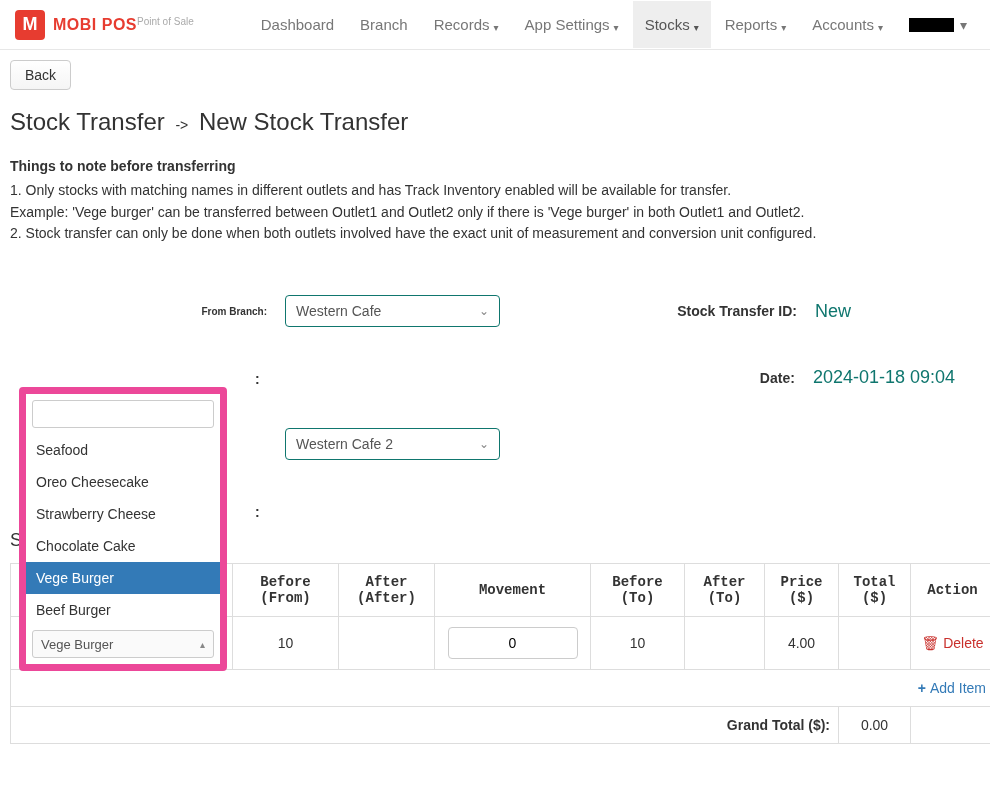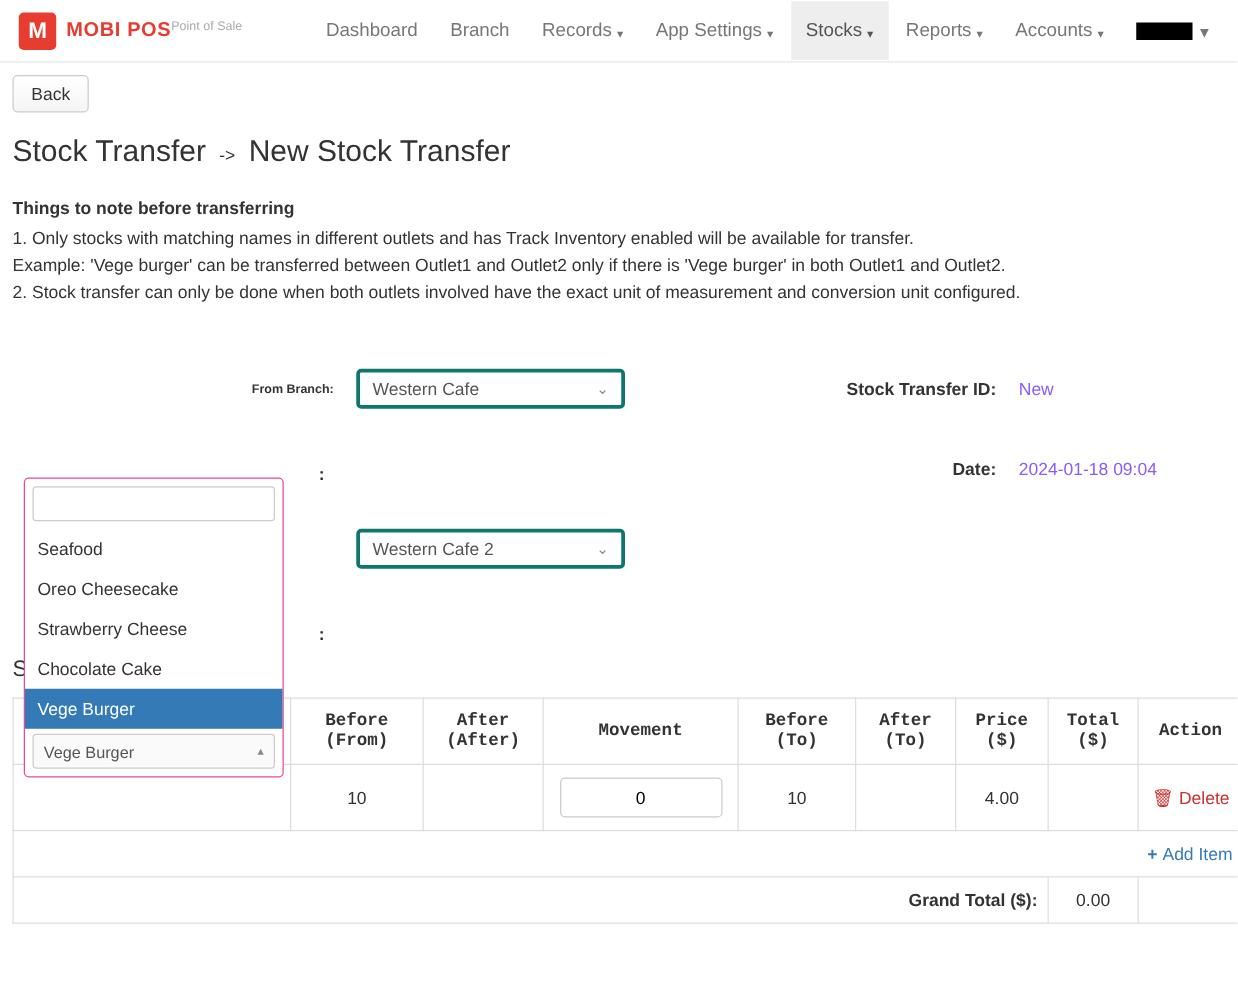--- a/index.html
+++ b/index.html
@@ -26,44 +26,44 @@
 .page-title .sub { font-weight: 400; }
 
 .note-head { font-weight: bold; margin-bottom: 6px; font-size: 14px; }
 .note-line { font-size: 14px; line-height: 1.55; color: #333; }
 .notes { margin-bottom: 50px; }
 
 .form-area { width: 920px; margin: 0 auto; }
 .form-row { display: flex; align-items: center; margin-bottom: 40px; }
 .form-left { display: flex; align-items: center; flex: 0 0 480px; }
 .form-label { flex: 0 0 250px; text-align: right; font-weight: bold; font-size: 10px; padding-right: 18px; color: #333; }
-.form-select { flex: 0 0 215px; height: 32px; border: 3px solid #0f766e; border-radius: 4px; padding: 0 10px; font-size: 14px; color: #555; background: #fff; display: flex; align-items: center; justify-content: space-between; cursor: pointer; }
+.form-select { flex: 0 0 215px; height: 32px; border: 1px solid #0f766e; border-radius: 4px; padding: 0 10px; font-size: 14px; color: #555; background: #fff; display: flex; align-items: center; justify-content: space-between; cursor: pointer; }
 .form-select .chev { color: #888; font-size: 12px; }
 .form-right { display: flex; align-items: center; margin-left: auto; }
 .label-r { flex: 0 0 155px; text-align: right; font-weight: bold; font-size: 14px; padding-right: 18px; color: #333; }
-.val-r { font-size: 14px; color: #8b5cf6; min-width: 140px; }
+.val-r { font-size: 18px; color: #0f766e; min-width: 140px; }
 
 .relbox { position: relative; width: 960px; }
 .tbl { width: 960px; border-collapse: collapse; table-layout: fixed; }
 .tbl th, .tbl td { border: 1px solid #ddd; padding: 10px 8px; text-align: center; font-size: 14px; vertical-align: middle; }
 .tbl th { font-weight: bold; background: #fff; font-family: Liberation Mono, monospace; }
 .tbl .movement-input { width: 130px; height: 32px; border: 1px solid #ccc; border-radius: 4px; text-align: center; font-size: 14px; }
 .additem { text-align: right !important; }
 .additem-link { color: #337ab7; cursor: pointer; }
 .additem-link .plus { font-weight: bold; margin-right: 4px; }
 .del-link { color: #c9302c; cursor: pointer; }
 .del-link .trash { margin-right: 4px; }
 .gt-label { text-align: right !important; font-weight: bold; }
 
 .section-label { color: #333; font-size: 18px; font-weight: 500; margin: 0 0 12px 0; }
 
 .footer { display: flex; justify-content: flex-end; gap: 8px; padding: 50px 10px 20px; }
 
 
-.dropdown-panel { position: absolute; left: 9px; top: -176px; width: 208px; background: #fff; border: 1px solid #ec4899; border-radius: 4px; z-index: 50; padding-bottom: 0; }
+.dropdown-panel { position: absolute; left: 9px; top: -176px; width: 208px; background: #fff; border: 7px solid #ec4899; border-radius: 4px; z-index: 50; padding-bottom: 0; }
 .dd-search { margin: 6px; height: 28px; border: 1px solid #ccc; border-radius: 3px; width: calc(100% - 12px); padding: 0 6px; font-size: 13px; }
 .dd-list { list-style: none; }
 .dd-item { padding: 8px 10px; font-size: 14px; color: #333; cursor: pointer; }
 .dd-item.highlight { background: #337ab7; color: #fff; }
 .dd-selectfoot { margin: 4px 6px 6px; height: 28px; border: 1px solid #ccc; border-radius: 3px; display: flex; align-items: center; justify-content: space-between; padding: 0 8px; font-size: 13px; color: #555; background: #fafafa; cursor: pointer; }
 .dd-selectfoot .tri { font-size: 10px; color: #888; }
 
 .hidden-label-colon { position: absolute; left: 220px; font-weight: bold; font-size: 14px; color: #333; }
 </style>
 </head>
@@ -171,20 +171,21 @@
   <div class="relbox">
 
     <div class="dropdown-panel">
       <input class="dd-search" style="">
       <ul class="dd-list">
         <li class="dd-item">Seafood</li>
         <li class="dd-item">Oreo Cheesecake</li>
         <li class="dd-item">Strawberry Cheese</li>
         <li class="dd-item">Chocolate Cake</li>
         <li class="dd-item highlight">Vege Burger</li>
+        <li class="dd-item">Beef Burger</li>
       </ul>
       <div class="dd-selectfoot">
         <span>Vege Burger</span>
         <span class="tri">▴</span>
       </div>
     </div>
 
     <table class="tbl">
       <colgroup>
         <col style="width:222px">

